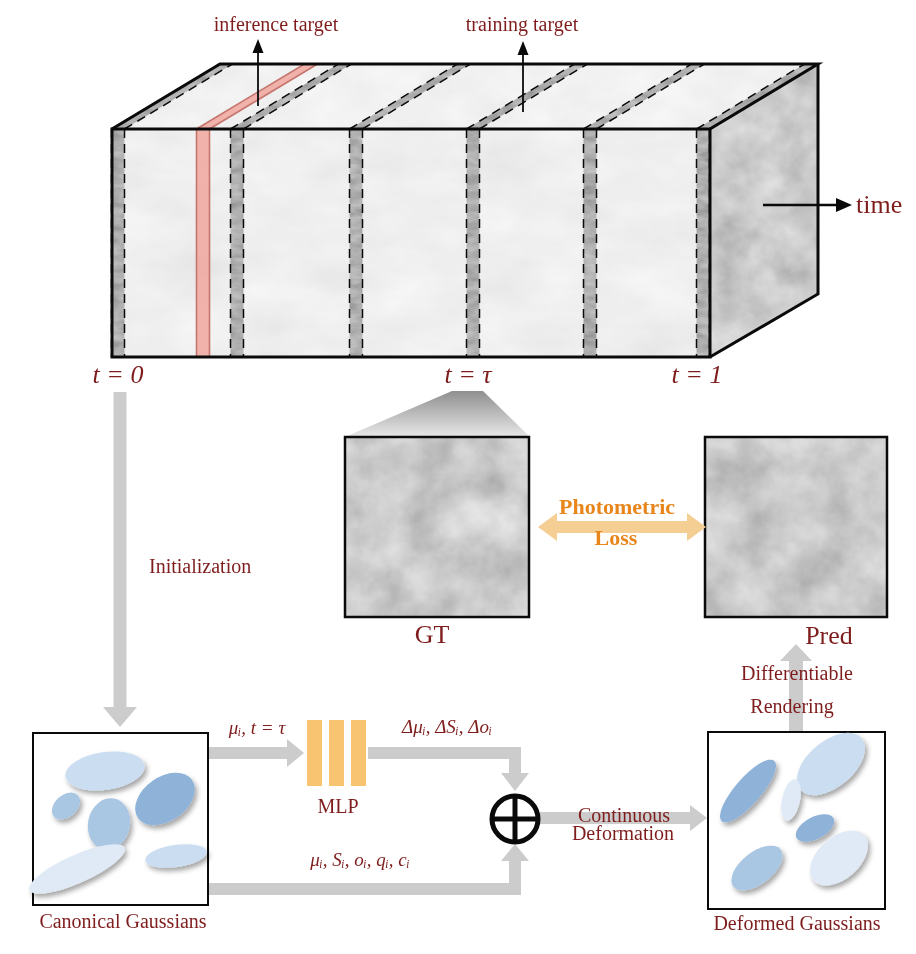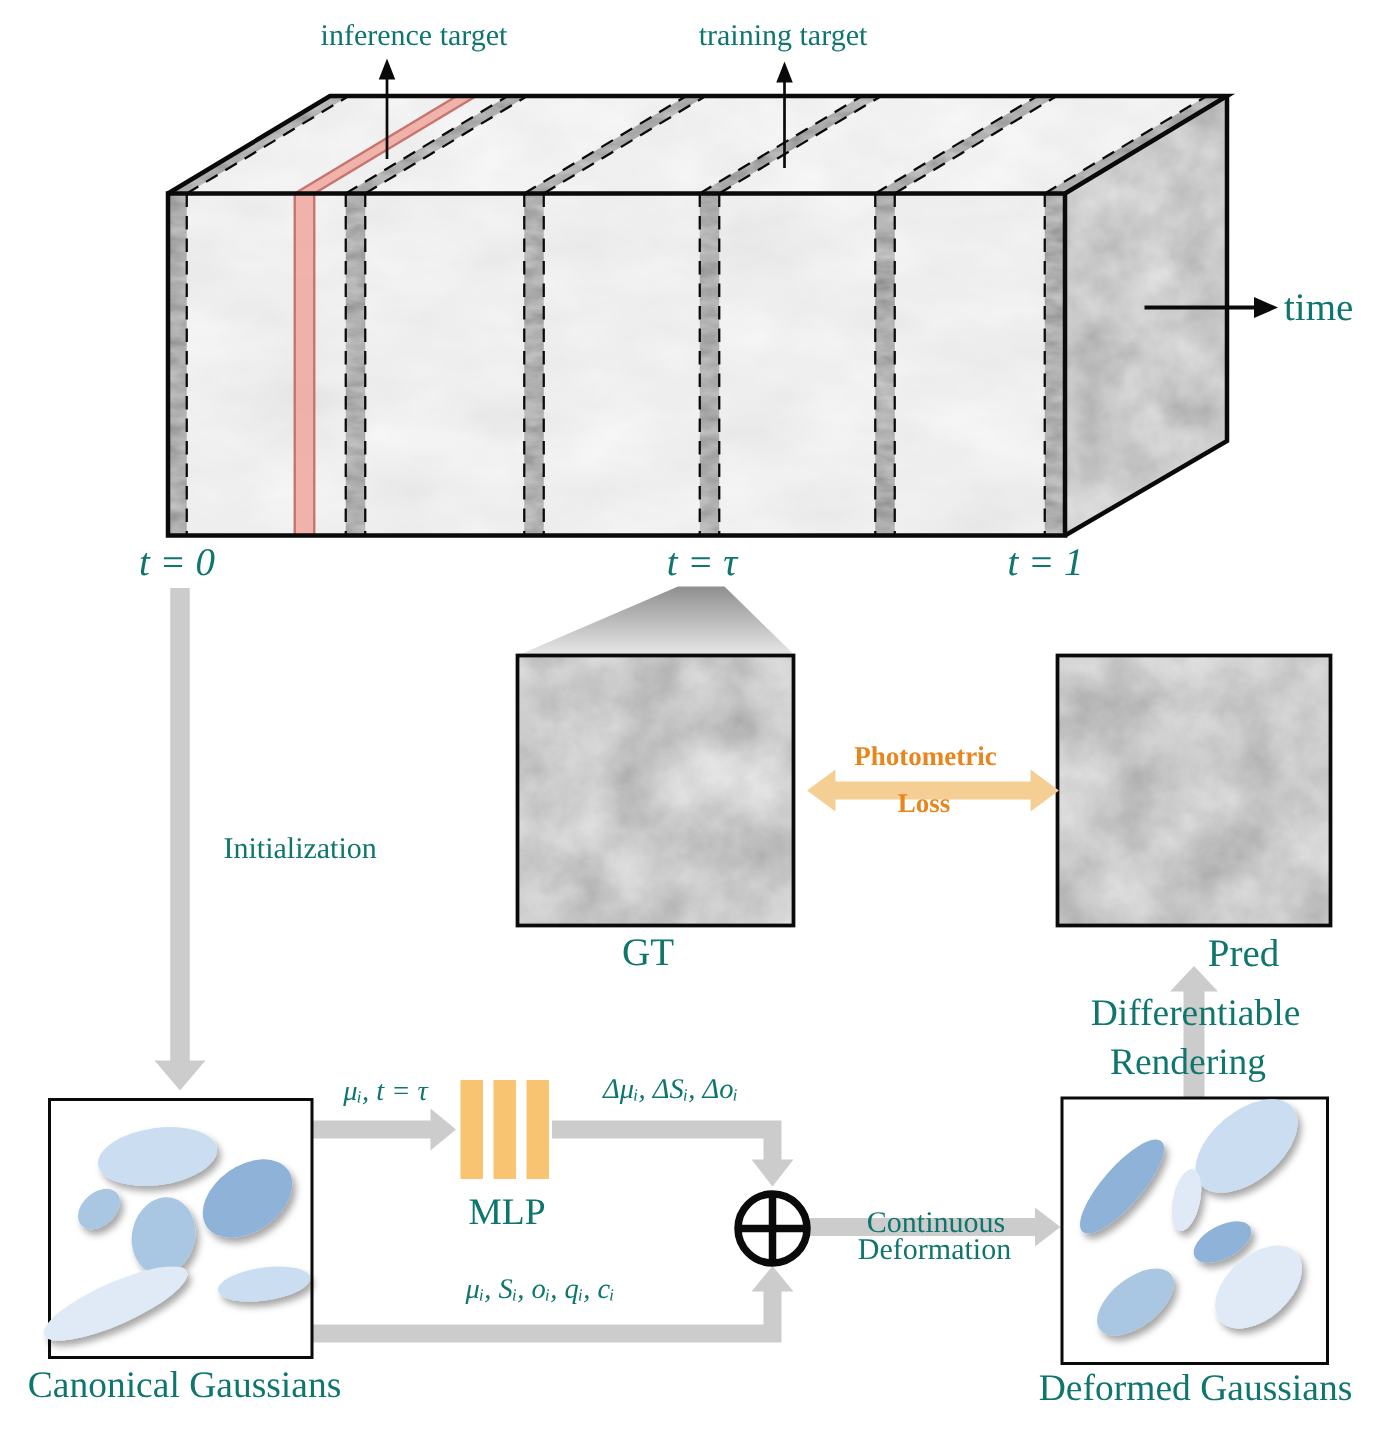--- a/index.html
+++ b/index.html
@@ -1,25 +1,25 @@
 <!DOCTYPE html>
 <html style="--loss-text: #E8861C; --loss-arrow: #F5CE93; --mlp-bar: #F8C471; --flow-arrow: #CCCCCC; --inference-slice: #EFA8A0; --inference-slice-border: #C4766D; --gaussian-light: #CBDEF1; --gaussian-mid: #A9C6E3; --gaussian-deep: #8FB2D8; --gaussian-pale: #E0EAF6; --ink: #111111;"><head>
 <meta charset="utf-8">
 <style>
   html,body{margin:0;padding:0;background:#fff;}
   #stage{position:relative;width:916px;height:954px;background:#fff;overflow:hidden;
          font-family:"Liberation Serif","DejaVu Serif",serif;color:#111;}
   #scene{position:absolute;left:0;top:0;}
-  .label{position:absolute;white-space:nowrap;line-height:1.05;font-size:20px;color:#0f766e;}
+  .label{position:absolute;white-space:nowrap;line-height:1.05;font-size:20px;color:#7f1d1d;}
   .c{transform:translateX(-50%);}
   .it{font-style:italic;}
   .math{font-style:italic;font-size:19px;}
   .big{font-size:26px;}
-  .mid{font-size:25px;}
-  .loss{color:var(--loss-text,#E8861C);font-weight:bold;font-size:18px;}
+  .mid{font-size:20px;}
+  .loss{color:var(--loss-text,#E8861C);font-weight:bold;font-size:22px;}
 </style>
 </head>
 <body>
 
 <div id="stage">
 
 <svg id="scene" width="916" height="954" viewBox="0 0 916 954">
   <defs>
     <filter id="texFront" x="-5%" y="-5%" width="110%" height="110%">
       <feTurbulence type="fractalNoise" baseFrequency="0.013 0.028" numOctaves="4" seed="8"></feTurbulence>

